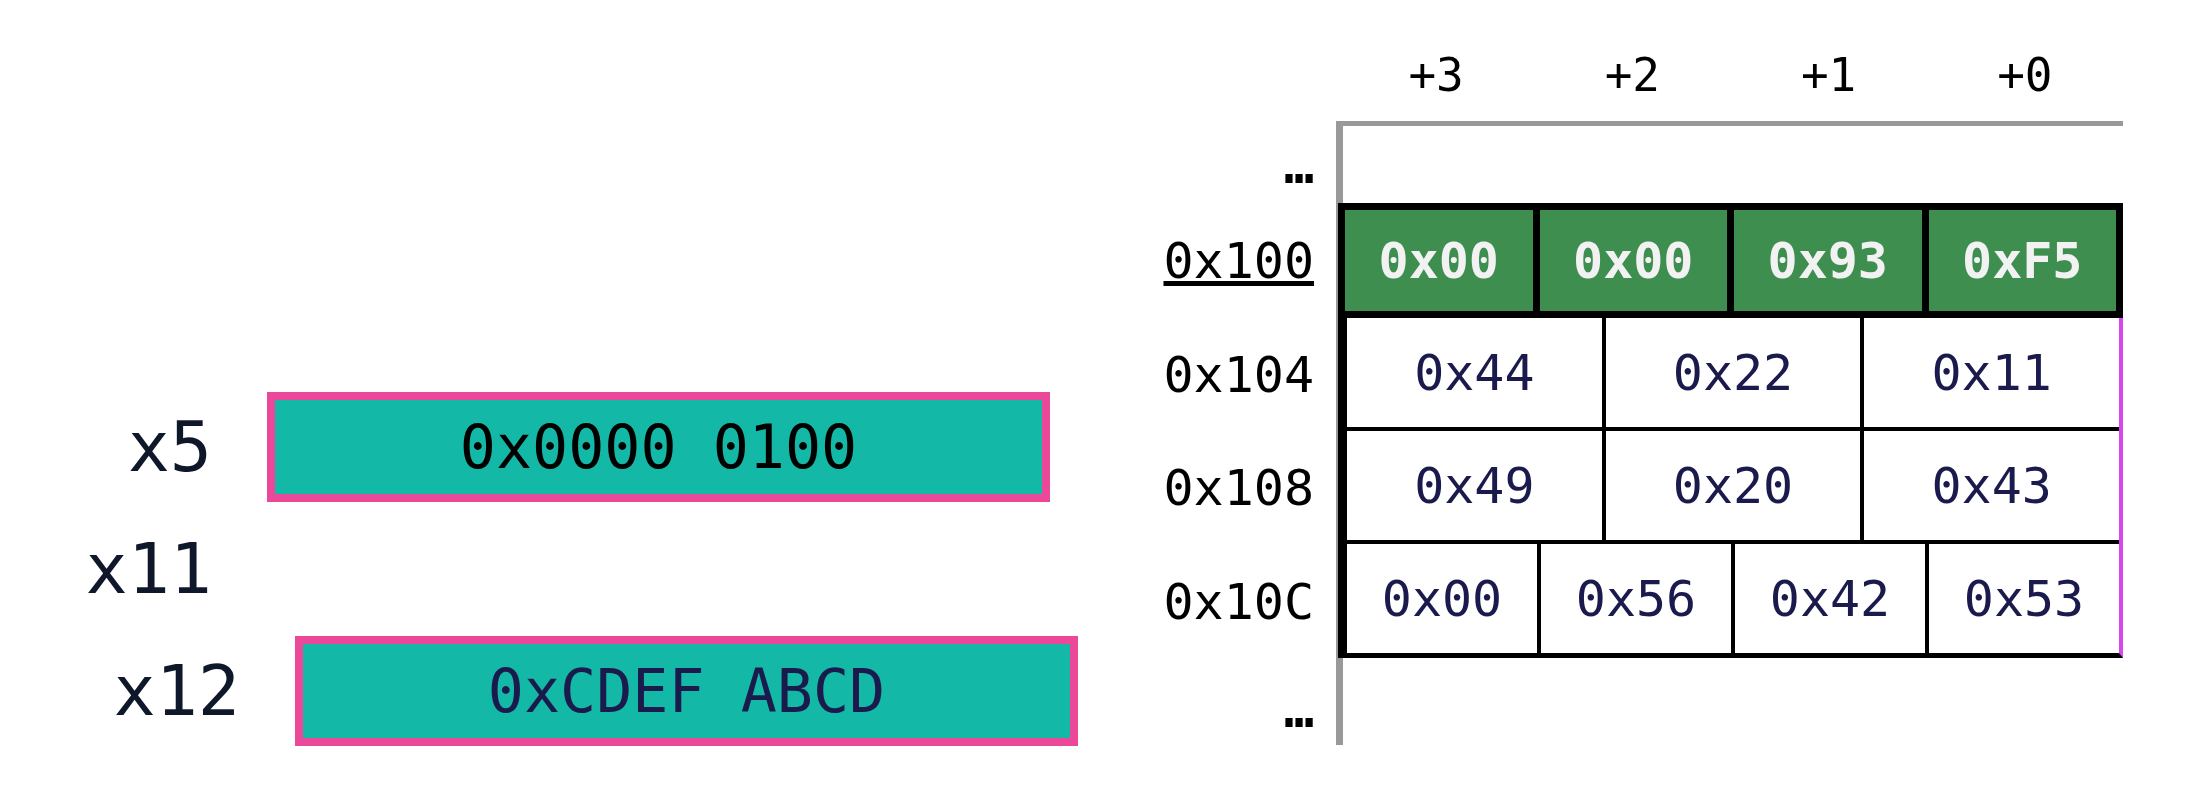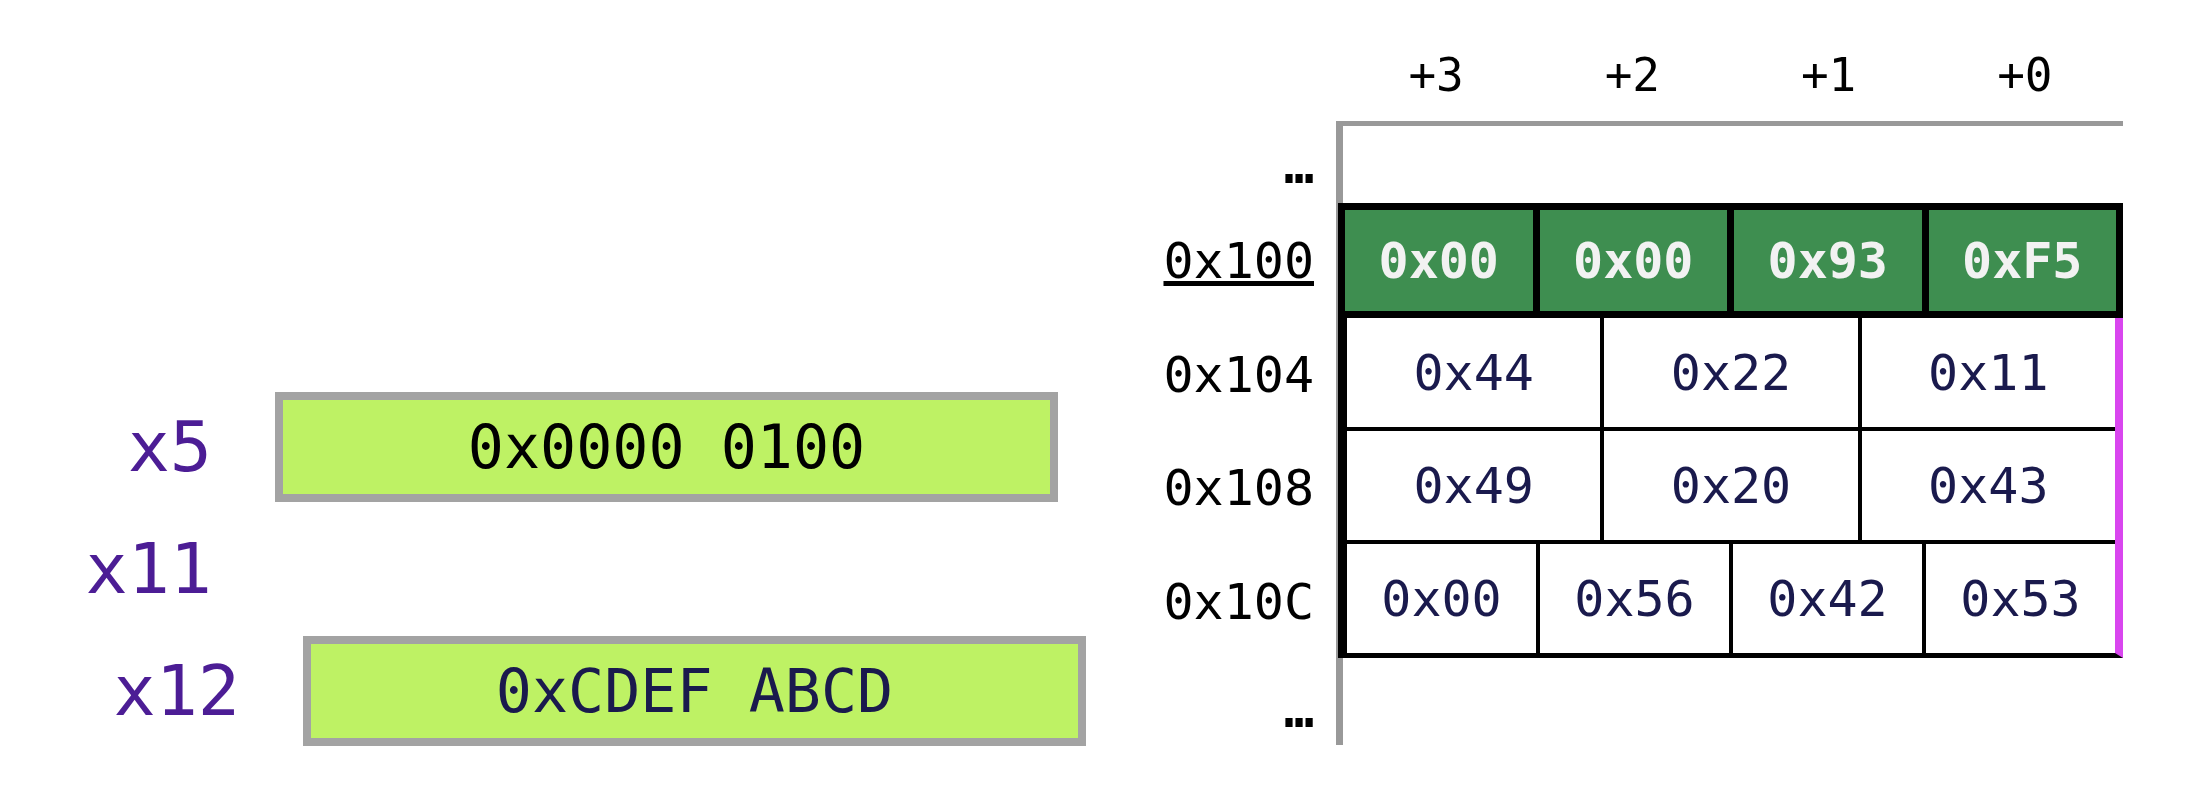--- a/index.html
+++ b/index.html
@@ -9,25 +9,25 @@
     background:#ffffff;
     font-family:"DejaVu Sans Mono",monospace;
     overflow:hidden;
   }
 
   
   .reg-row{position:absolute;left:0;height:110px;width:1053px;}
   .reg-label{
     position:absolute;left:0;top:0;width:212px;height:110px;
     display:flex;align-items:center;justify-content:flex-end;
-    font-size:70px;color:#4c1d95;
+    font-size:70px;color:#0f172a;
   }
   .reg-box{
-    position:absolute;left:275px;top:0;width:783px;height:110px;
-    box-sizing:border-box;border:8px solid #a3a3a3;background:#bef264;
+    position:absolute;left:267px;top:0;width:783px;height:110px;
+    box-sizing:border-box;border:8px solid #ec4899;background:#14b8a6;
     display:flex;align-items:center;justify-content:center;
   }
   .reg-value{font-size:60px;color:#000;white-space:pre;}
   .reg-value.navy{color:#1a1a4d;}
   #reg-row-0{top:392px;}
   #reg-row-1{top:514px;}
   #reg-row-2{top:636px;margin-left:28px;}
 
   
   .mem-headers{
@@ -67,21 +67,21 @@
   .mem-row-highlight .cell{
     flex:1;display:flex;align-items:center;justify-content:center;
     font-size:50px;font-weight:bold;color:#f2f2f2;
     border-right:7px solid #000;
   }
   .mem-row-highlight .cell:last-child{border-right:none;}
 
   .mem-block{
     position:absolute;left:1338px;top:318px;width:785px;height:340px;
     box-sizing:border-box;background:#fff;
-    border-left:9px solid #000;border-right:8px solid #d946ef;border-bottom:5px solid #000;
+    border-left:9px solid #000;border-right:4px solid #d946ef;border-bottom:5px solid #000;
     display:flex;flex-direction:column;
   }
   .mem-row{flex:1;display:flex;}
   .mem-row + .mem-row{border-top:4px solid #000;}
   .mem-row .cell{
     flex:1;display:flex;align-items:center;justify-content:center;
     font-size:50px;color:#1a1a4d;
     border-right:4px solid #000;
   }
   .mem-row .cell:last-child{border-right:none;}

